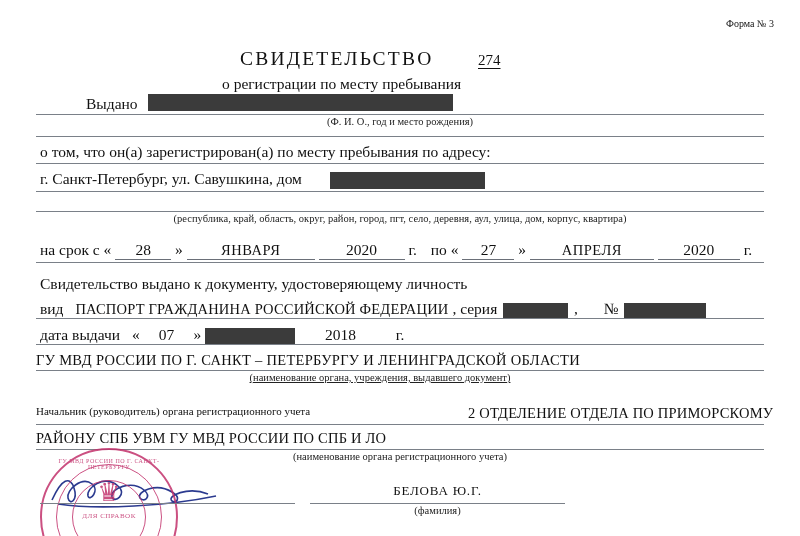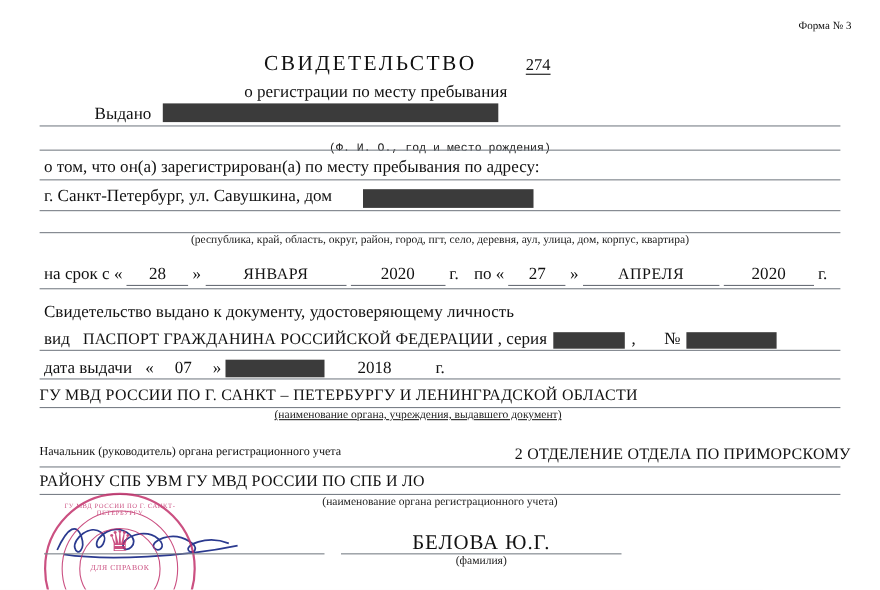--- a/index.html
+++ b/index.html
@@ -83,21 +83,21 @@
     left: 456px;
     top: 95px;
     font-size: 14.5px;
     letter-spacing: 0.2px;
   }
   #issued-underline {
     left: 36px; top: 114px; width: 728px;
   }
   #issued-caption {
     position: absolute;
-    left: 36px; top: 129px; width: 728px; font-family: Liberation Mono, monospace;
+    left: 36px; top: 116px; width: 728px;
   }
 
   #blank-line-1 { left: 36px; top: 136px; width: 728px; }
 
   #about-line {
     position: absolute;
     left: 40px;
     top: 143px;
     font-size: 15.5px;
   }
@@ -227,21 +227,21 @@
   #sign-caption {
     position: absolute;
     left: 40px; top: 505px; width: 255px; margin-top: 39px;
   }
   #name-underline { left: 310px; top: 503px; width: 255px; }
   #name-text {
     position: absolute;
     left: 310px; top: 483px;
     width: 255px;
     text-align: center;
-    font-size: 19px;
+    font-size: 13px;
     letter-spacing: 0.8px;
   }
   #name-caption {
     position: absolute;
     left: 310px; top: 505px; width: 255px;
   }
 
   
   #stamp {
     position: absolute;

